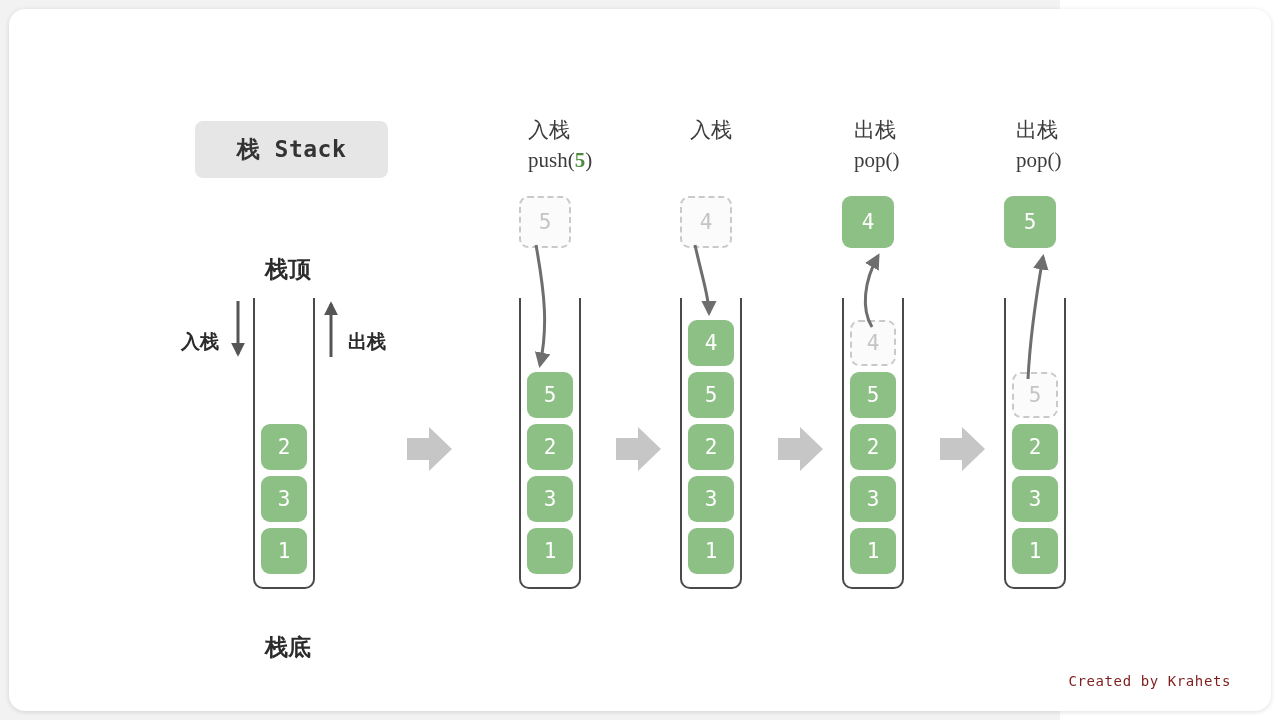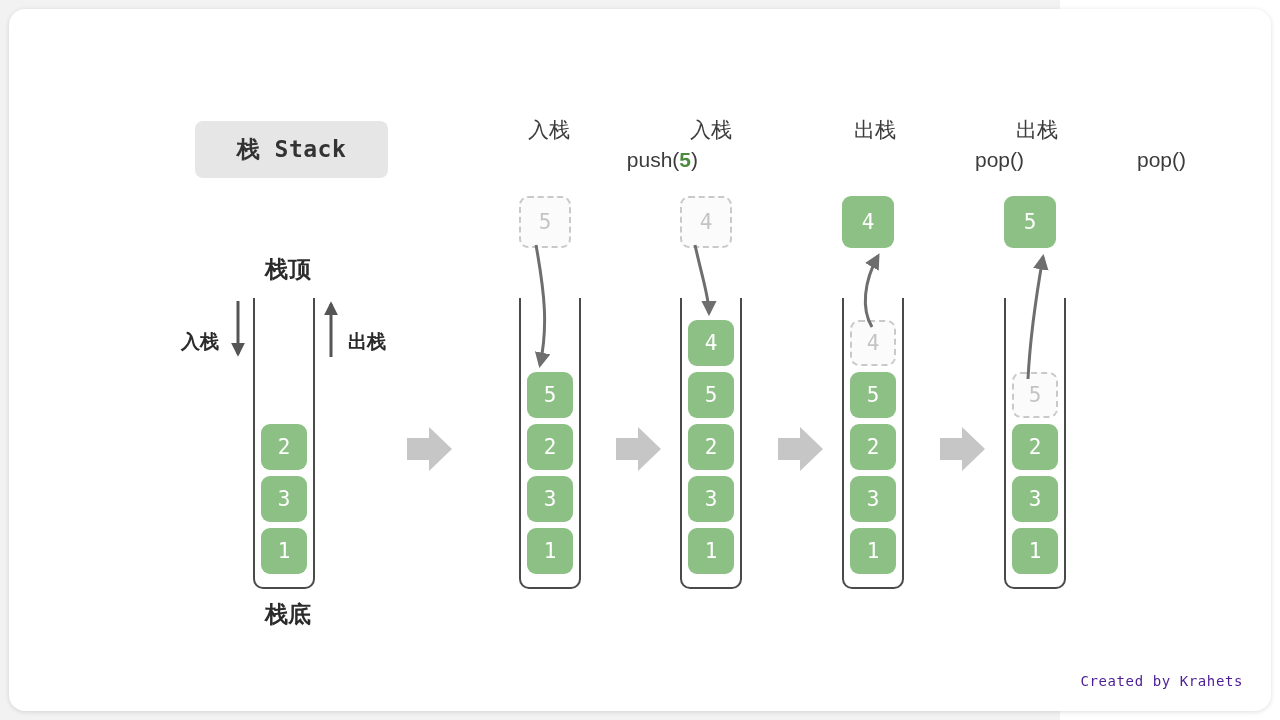--- a/index.html
+++ b/index.html
@@ -53,21 +53,21 @@
 
   
   .lbl-top, .lbl-bottom {
     position: absolute;
     font-size: 23px;
     font-weight: bold;
     color: #2b2b2b;
     white-space: nowrap;
   }
   .lbl-top   { left: 256px; top: 245px; }
-  .lbl-bottom{ left: 256px; top: 590px; }
+  .lbl-bottom{ left: 256px; top: 623px; }
 
   .lbl-push-left {
     position: absolute;
     left: 172px; top: 320px;
     font-size: 19px; font-weight: bold; color: #2b2b2b;
     white-space: nowrap;
   }
   .lbl-pop-left {
     position: absolute;
     left: 339px; top: 320px;
@@ -83,23 +83,22 @@
     text-align: left;
     line-height: 1.45;
     color: #3c3c3c;
   }
   .col-head .cn {
     font-size: 21px;
     font-family: "Liberation Sans", "DejaVu Sans", sans-serif;
   }
   .col-head .code {
     font-size: 21px;
-    font-family: Liberation Sans, sans-serif;
+    font-family: Liberation Serif, serif;
     color: #3c3c3c;
-    text-align: right;
   }
   .col-head .code .num { color: #4b8b3b; font-weight: bold; }
 
   
   .tube {
     position: absolute;
     box-sizing: border-box;
     border-left: 2px solid #4a4a4a;
     border-right: 2px solid #4a4a4a;
     border-bottom: 2px solid #4a4a4a;
@@ -134,25 +133,25 @@
   .ov {
     position: absolute;
     left: 0; top: 0;
     width: 1262px; height: 702px;
     pointer-events: none;
   }
 
   
   .footer {
     position: absolute;
-    right: 28px;
+    right: 40px;
     bottom: 22px;
     font-family: "DejaVu Sans Mono", "Liberation Mono", monospace;
     font-size: 14px;
-    color: #4c1d95;
+    color: #7f1d1d;
     letter-spacing: 0.6px;
   }
 </style>
 </head>
 <body>
 
 <div class="page">
   <div class="card">
 
     <div class="title-badge">栈 Stack</div>

